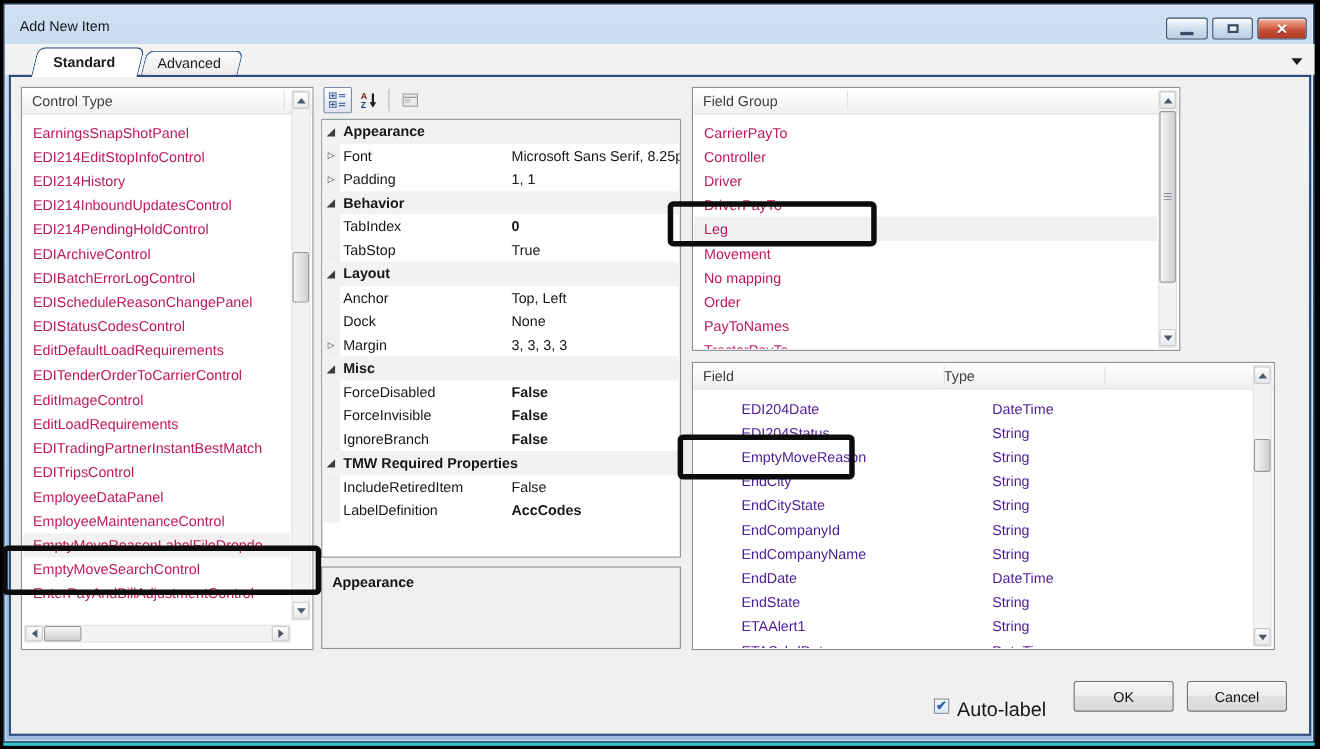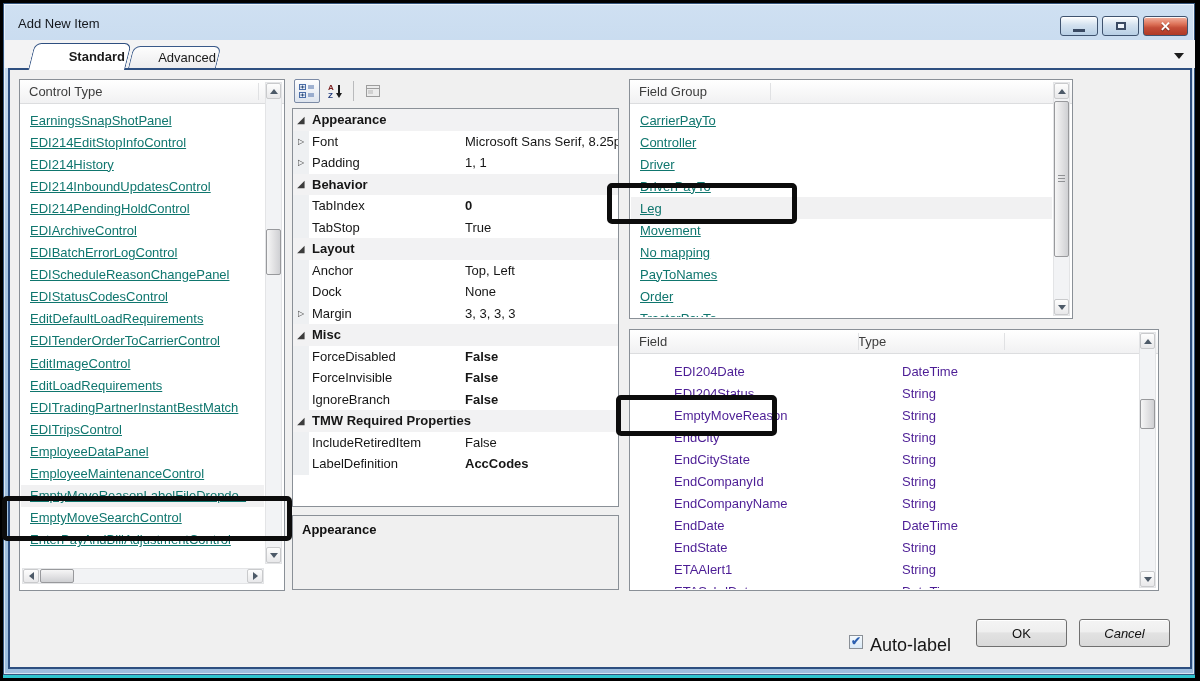--- a/index.html
+++ b/index.html
@@ -11,36 +11,36 @@
   .title-text{position:absolute;left:13px;top:11px;font-size:13px;color:#14181d;}
   .wbtn{position:absolute;top:11px;height:20px;border:1px solid #3f536f;border-radius:3px;box-sizing:border-box;background:linear-gradient(180deg,#fdfeff,#d3e1ef 45%,#b8cfe5);box-shadow:inset 0 1px 0 rgba(255,255,255,.9);display:flex;align-items:center;justify-content:center;}
   .wbtn-min{left:1055px;width:38px;}
   .wbtn-max{left:1097px;width:37px;}
   .wbtn-close{left:1138px;width:45px;background:linear-gradient(180deg,#f3b3a2,#dd7258 40%,#c44d38 60%,#b03a26);}
   .glyph-min{width:12px;height:3px;background:#3a4a63;margin-top:8px;}
   .glyph-max{width:10px;height:8px;border:2px solid #3a4a63;box-sizing:border-box;background:#eef4fb;}
   .glyph-close{color:#fff;font-size:13px;font-weight:bold;text-shadow:0 1px 1px rgba(0,0,0,.45);line-height:1;}
   
   .tabstrip{position:absolute;left:1px;top:36px;width:1190px;height:28px;background:#f3f3f4;}
-  .tab{position:absolute;display:flex;align-items:center;justify-content:flex-end;cursor:default;z-index:5;}
+  .tab{position:absolute;display:flex;align-items:center;justify-content:center;cursor:default;z-index:5;}
   .tab::before{content:'';position:absolute;inset:0;transform:skewX(-14deg);transform-origin:bottom;border-radius:7px 7px 0 0;box-sizing:border-box;}
   .tab-label{position:relative;z-index:1;font-size:13px;color:#1a1a1a;}
   .tab-standard{left:23px;top:3px;width:97px;height:27px;}
   .tab-standard::before{background:#fff;border:1px solid #2e4f80;border-bottom:none;}
   .tab-standard .tab-label{font-weight:bold;}
   .tab-advanced{left:123px;top:6px;width:88px;height:22px;}
   .tab-advanced::before{background:linear-gradient(180deg,#fdfdfd,#ececee);border:1px solid #39598a;border-bottom:none;}
   .tab-dd{position:absolute;right:11px;top:13px;width:0;height:0;border-left:5px solid transparent;border-right:5px solid transparent;border-top:6px solid #1c1c1c;}
   
   .page{position:absolute;left:4px;top:64px;width:1184px;height:601px;background:#f0f0f0;border:2px solid #2e4f80;box-sizing:border-box;}
   
   .panel{position:absolute;background:#fff;border:1px solid #8a9097;box-sizing:border-box;overflow:hidden;}
   .lhead{position:relative;height:24px;background:linear-gradient(180deg,#ffffff,#f1f1f2);border-bottom:1px solid #dcdddf;color:#3d3d3d;font-size:13px;display:flex;align-items:center;padding-left:9px;box-sizing:border-box;}
   .colsep{position:absolute;top:3px;height:17px;width:1px;background:#e0e1e3;}
-  .lrow{display:flex;align-items:center;padding-left:9px;font-size:13px;color:#0f766e;white-space:nowrap;box-sizing:border-box;text-decoration:underline;}
+  .lrow{display:flex;align-items:center;padding-left:9px;font-size:13px;color:#be185d;white-space:nowrap;box-sizing:border-box;}
   .lrow.hl{background:#f1f1f2;}
   
   .ctl-panel{left:9px;top:9px;width:266px;height:512px;}
   .ctl-body{position:absolute;left:1px;top:24px;right:20px;bottom:24px;padding-top:5px;overflow:hidden;}
   .ctl-body .lrow{height:22.1px;}
   
   .vsb{position:absolute;width:17px;background:#f2f3f5;border:1px solid #e3e4e6;box-sizing:border-box;}
   .hsb{position:absolute;height:16px;background:#f2f3f5;border:1px solid #e3e4e6;box-sizing:border-box;}
   .sb-btn{position:absolute;background:linear-gradient(180deg,#fdfdfd,#e8e8ea);border:1px solid #c9cacc;border-radius:2px;box-sizing:border-box;display:flex;align-items:center;justify-content:center;}
   .arr{width:0;height:0;}
@@ -75,21 +75,21 @@
   .fld-body{position:absolute;left:1px;top:24px;right:20px;bottom:1px;padding-top:6px;overflow:hidden;}
   .fld-row{display:flex;height:22px;align-items:center;font-size:13px;color:#4c1d95;white-space:nowrap;padding-left:32px;}
   .fld-c1{width:228px;padding-left:11px;overflow:hidden;flex:none;}
   .fld-c2{padding-left:0;overflow:hidden;}
   
   .chk{position:absolute;left:839px;top:565px;width:14px;height:14px;border:1px solid #8a9097;background:linear-gradient(180deg,#f4f9fd,#d9e9f7);box-sizing:border-box;display:flex;align-items:center;justify-content:center;}
   .chk-mark{color:#2b5fb0;font-size:12px;font-weight:bold;line-height:1;margin-top:-2px;}
   .chk-label{position:absolute;left:860px;top:565px;font-size:18px;color:#161616;}
   .btn{position:absolute;top:549px;width:91px;height:28px;border:1px solid #707070;border-radius:3px;background:linear-gradient(180deg,#f4f4f4,#efefef 45%,#e2e2e2 50%,#d9d9d9);box-shadow:inset 0 1px 0 #fff;box-sizing:border-box;display:flex;align-items:center;justify-content:center;font-size:13px;color:#111;}
   .btn-ok{left:966px;}
-  .btn-cancel{left:1069px;font-style:italic;}
+  .btn-cancel{left:1069px;}
   
   .anno{position:absolute;border:5px solid #0c0c0c;border-radius:5px;box-sizing:border-box;pointer-events:none;z-index:50;}
   .anno-1{left:2px;top:496px;width:290px;height:45px;}
   .anno-2{left:607px;top:183px;width:190px;height:41px;}
   .anno-3{left:616px;top:395px;width:161px;height:41px;}
 </style>
 </head>
 <body>
 
 <div class="stage">
@@ -349,24 +349,24 @@
             <div class="lrow hl">
               <span>Leg</span>
             </div>
             <div class="lrow">
               <span>Movement</span>
             </div>
             <div class="lrow">
               <span>No mapping</span>
             </div>
             <div class="lrow">
+              <span>Order</span>
+            </div>
+            <div class="lrow">
               <span>PayToNames</span>
-            </div>
-            <div class="lrow">
-              <span>Order</span>
             </div>
             <div class="lrow">
               <span>TractorPayTo</span>
             </div>
           </div>
         <div class="vsb" style="right:2px;top:2px;bottom:2px;">
           <div class="sb-btn" style="left:0;top:0;width:15px;height:16px;">
               <div class="arr arr-up"></div>
             </div>
           <div class="sb-thumb" style="left:0;top:18px;width:15px;height:156px;">

